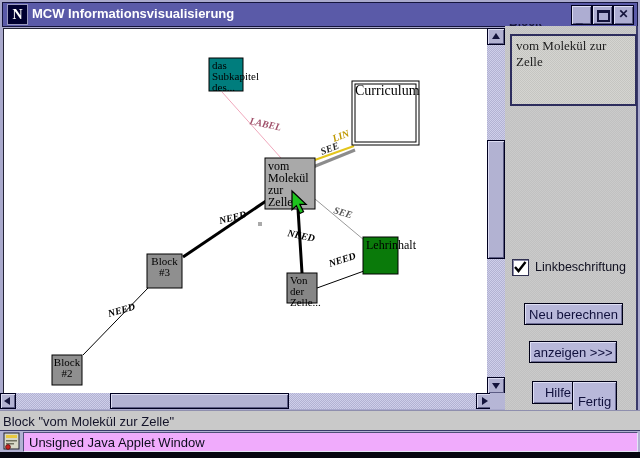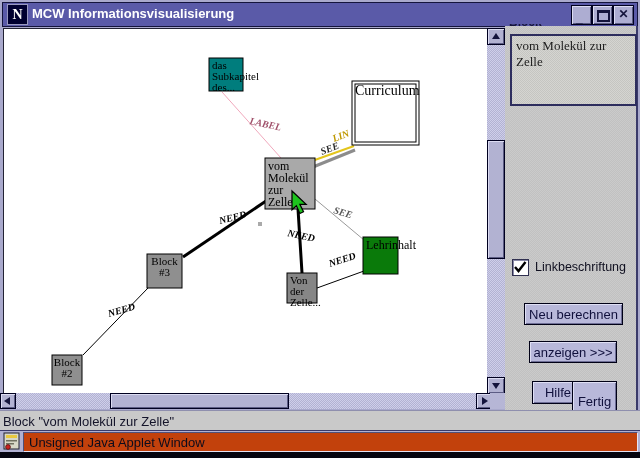--- a/index.html
+++ b/index.html
@@ -99,21 +99,21 @@
     background:#c9c9c9; border-top:1px solid #8f8fae; box-sizing:border-box;
   }
   .status-text{position:absolute; left:3px; top:3px; font-size:13px; color:#14142a; white-space:nowrap;}
   .appletbar{
     position:absolute; left:0; top:430px; width:640px; height:22px;
     background:#b1b1d2; border-top:1px solid #3a3a6a; box-sizing:border-box;
   }
   .applet-icon{position:absolute; left:3px; top:1px; width:18px; height:19px;}
   .applet-field{
     position:absolute; left:23px; top:1px; width:613px; height:18px;
-    background:#c2410c; border-top:1px solid #50507a; border-left:1px solid #50507a;
+    background:#f0abfc; border-top:1px solid #50507a; border-left:1px solid #50507a;
     border-bottom:1px solid #e4e4f6; border-right:1px solid #e4e4f6;
   }
   .applet-text{position:absolute; left:5px; top:2px; font-size:13px; color:#0c0c1c; white-space:nowrap;}
   .bottomstrip{position:absolute; left:0; top:452px; width:640px; height:6px; background:#05050f;}
 </style>
 </head>
 <body>
 
 <div id="window">
 

